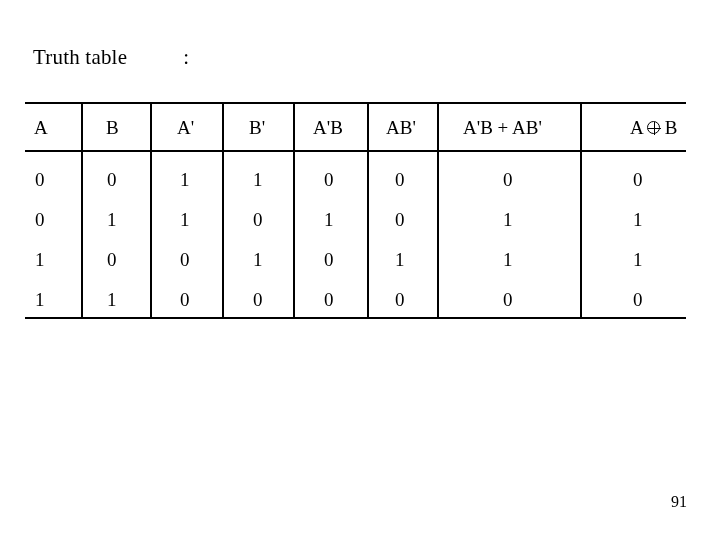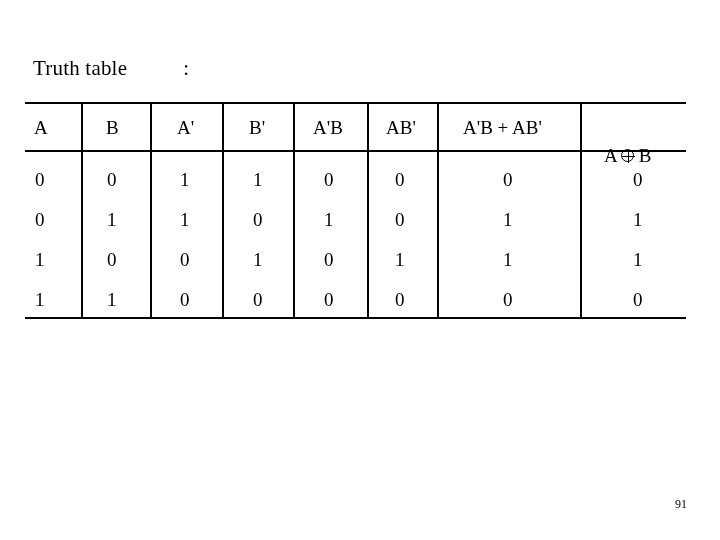--- a/index.html
+++ b/index.html
@@ -15,21 +15,21 @@
     overflow: hidden;
     font-family: "Liberation Serif", "DejaVu Serif", serif;
     color: #000000;
     -webkit-font-smoothing: antialiased;
   }
 
   
   .title-line {
     position: absolute;
     left: 33px;
-    top: 58px;
+    top: 47px;
     height: 30px;
     display: flex;
     align-items: baseline;
     white-space: nowrap;
     font-size: 21px;
     line-height: 1;
   }
   .title-text {
     letter-spacing: 0.2px;
   }
@@ -106,21 +106,21 @@
   }
   .data-cell {
     font-size: 19px;
   }
 
   
   .page-number {
     position: absolute;
     right: 33px;
     bottom: 30px;
-    font-size: 12px;
+    font-size: 16px;
     line-height: 1;
   }
 </style>
 </head>
 <body>
 
 <div class="title-line">
   <span class="title-text">Truth table</span>
   <span class="title-colon">:</span>
 </div>
@@ -138,21 +138,21 @@
   <div class="vline" style="left:412px;"></div>
   <div class="vline" style="left:555px;"></div>
 
   <div class="cell header-cell" style="left:9px;">A</div>
   <div class="cell header-cell" style="left:81px;">B</div>
   <div class="cell header-cell" style="left:152px;">A'</div>
   <div class="cell header-cell" style="left:224px;">B'</div>
   <div class="cell header-cell" style="left:288px;">A'B</div>
   <div class="cell header-cell" style="left:361px;">AB'</div>
   <div class="cell header-cell" style="left:438px;">A'B + AB'</div>
-  <div class="cell header-cell" style="left:579px;margin-top:28px;"><span>A</span><span class="xor"><i class="v"></i><i class="h"></i></span><span>B</span></div>
+  <div class="cell header-cell" style="left:605px;"><span>A</span><span class="xor"><i class="v"></i><i class="h"></i></span><span>B</span></div>
 
   <div class="cell data-cell" style="left:10px;  top:68px;">0</div>
   <div class="cell data-cell" style="left:82px;  top:68px;">0</div>
   <div class="cell data-cell" style="left:155px; top:68px;">1</div>
   <div class="cell data-cell" style="left:228px; top:68px;">1</div>
   <div class="cell data-cell" style="left:299px; top:68px;">0</div>
   <div class="cell data-cell" style="left:370px; top:68px;">0</div>
   <div class="cell data-cell" style="left:478px; top:68px;">0</div>
   <div class="cell data-cell" style="left:608px; top:68px;">0</div>
 

